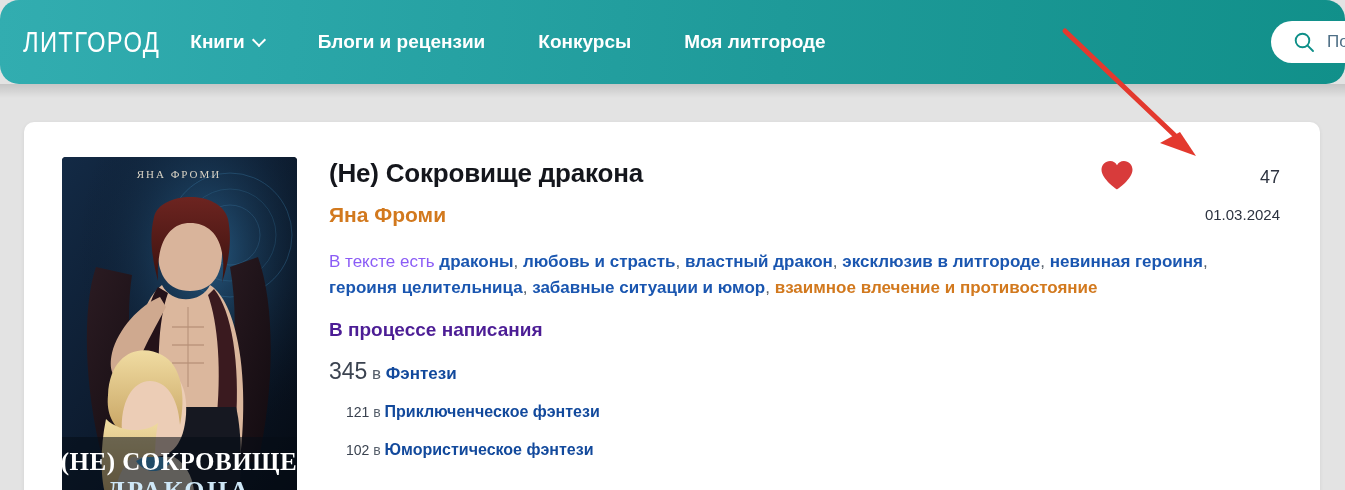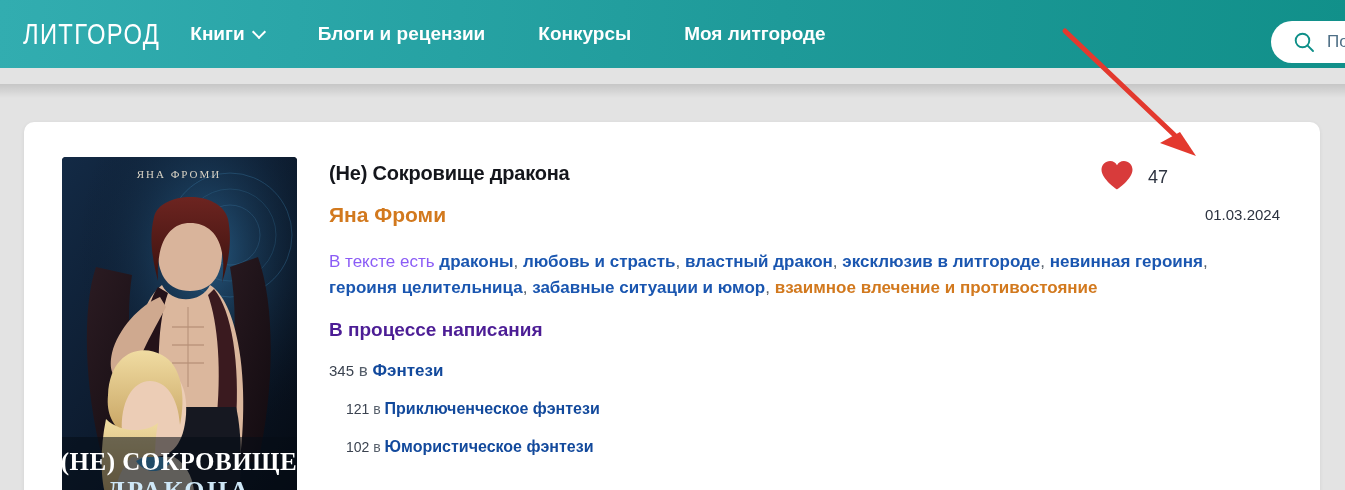--- a/index.html
+++ b/index.html
@@ -16,25 +16,26 @@
     width: 1345px;
     height: 490px;
     background: #e3e3e3;
   }
 
   
   .header {
     position: absolute;
     top: 0; left: 0;
     width: 1345px;
-    height: 68px;
+    height: 84px;
     background: linear-gradient(95deg, #32adb0 0%, #2aa6a8 22%, #1e9a99 58%, #11908a 100%);
     display: flex;
     align-items: center;
     z-index: 5;
+    border-radius: 19px;
   }
   .header-shadow {
     position: absolute;
     top: 84px; left: 0;
     width: 1345px; height: 14px;
     background: linear-gradient(180deg, rgba(0,0,0,0.13) 0%, rgba(0,0,0,0.0) 100%);
     z-index: 4;
   }
   .logo {
     margin-left: 23px;
@@ -126,21 +127,21 @@
 
   
   .info {
     position: absolute;
     left: 305px;
     top: 34px;
     width: 920px;
   }
   .book-title {
     color: #14161c;
-    font-size: 20px;
+    font-size: 26px;
     font-weight: bold;
     letter-spacing: -0.2px;
     line-height: 34px;
   }
   .book-author {
     margin-top: 13px;
     color: #d2791e;
     font-size: 21px;
     font-weight: bold;
   }
@@ -167,21 +168,21 @@
     cursor: pointer;
   }
   .ranks { margin-top: 17px; }
   .rank-row {
     font-size: 17px;
     color: #3b4350;
     line-height: 26px;
     white-space: nowrap;
   }
   .rank-row.sub { margin-left: 17px; margin-top: 12px; }
-  .rank-num { color: #3b4350; font-size: 15px; }
+  .rank-num { color: #3b4350; font-size: 23px; }
   .rank-row.sub .rank-num { font-size: 14px; }
   .rank-in { color: #565f6b; }
   .rank-row.sub .rank-in { font-size: 14px; }
   .rank-genre {
     color: #12499c;
     font-weight: bold;
     cursor: pointer;
   }
   .rank-row.sub .rank-genre { font-size: 16px; }
 
@@ -189,21 +190,21 @@
   .likes {
     position: absolute;
     right: 40px;
     top: 38px;
     text-align: right;
     width: 180px;
   }
   .likes-row {
     display: flex;
     align-items: center;
-    justify-content: flex-start;
+    justify-content: space-between;
     gap: 14px;
   }
   .heart { cursor: pointer; display: block; }
   .like-count {
     color: #2d3340;
     font-size: 18px;
   }
   .pub-date {
     margin-top: 11px;
     color: #2d3340;

